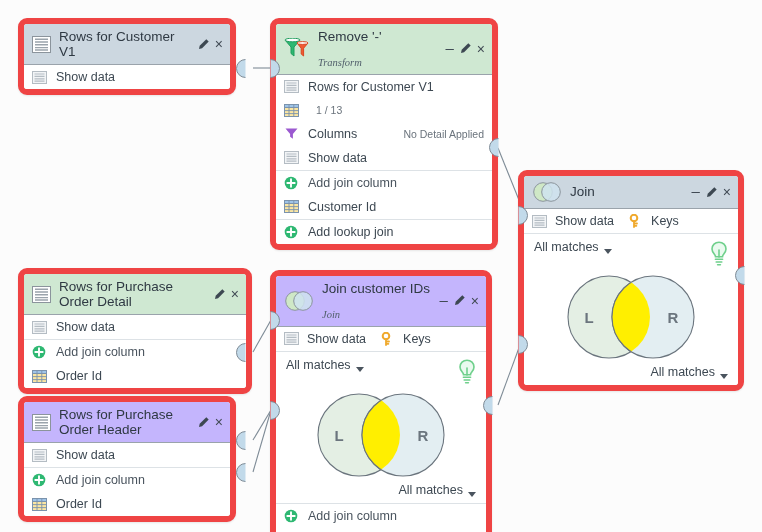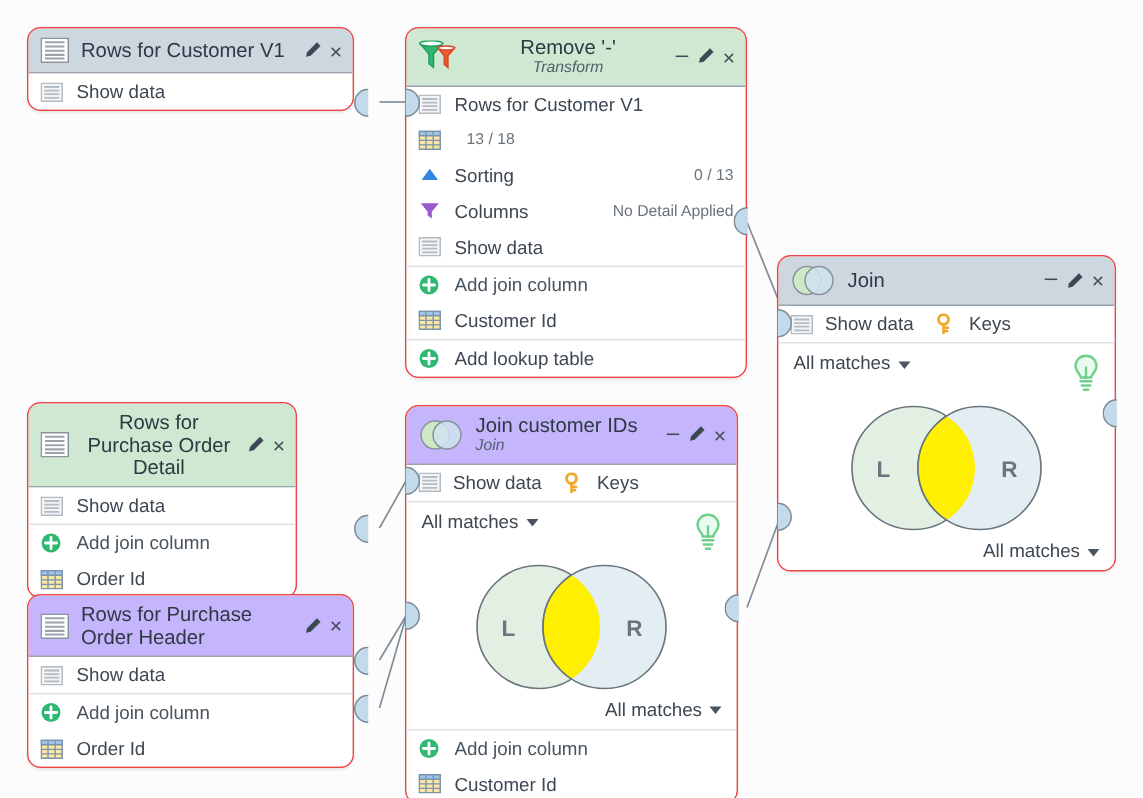--- a/index.html
+++ b/index.html
@@ -12,40 +12,40 @@
     overflow:hidden;
     position:relative;
   }
   #canvas{position:absolute;inset:0;}
   svg.wires{position:absolute;left:0;top:0;width:762px;height:532px;pointer-events:none;}
 
   
   .node{
     position:absolute;
     background:#ffffff;
-    border:1px solid #ef4444;
+    border:6px solid #ef4444;
     border-radius:9px;
     box-sizing:border-box;
     box-shadow:0 1px 2px rgba(0,0,0,.09);
     overflow:hidden;
   }
   .nhead{
     display:flex;align-items:center;
     padding:5px 7px 5px 8px;
     border-bottom:1px solid #9aa3ab;
     min-height:30px;
     box-sizing:border-box;
   }
-  .nhead.green{background:#cfe8d2;text-align:center;}
+  .nhead.green{background:#cfe8d2;}
   .nhead.blue{background:#c4b5fd;}
   .nhead.grey{background:#ccd7e0;}
   .nhead .tico{flex:0 0 auto;margin-right:8px;display:flex;align-items:center;}
   .titlewrap{flex:1 1 auto;min-width:0;line-height:1.12;}
   .ntitle{font-size:13.5px;color:#2f3943;}
-  .nsub{font-size:10.5px;font-style:italic;color:#52606c;margin-top:1px;}
+  .nsub{font-size:10.5px;font-style:italic;color:#52606c;margin-top:13px;font-family:Liberation Serif, serif;}
   .hbtns{flex:0 0 auto;display:flex;align-items:center;gap:5px;margin-left:6px;color:#404a54;}
   .hbtn{cursor:pointer;line-height:1;display:flex;align-items:center;}
   .hbtn.min{font-size:15px;padding-bottom:3px;}
   .hbtn.cls{font-size:14px;}
 
   .nbody{background:#fff;}
   .row{
     display:flex;align-items:center;
     padding:5px 8px;
     min-height:23px;
@@ -57,21 +57,21 @@
   .row.italic .rlab{color:#4a545e;}
   .sep{border-top:1px solid #dde2e6;}
 
   
   .inline-row{display:flex;align-items:center;padding:5px 8px;min-height:23px;box-sizing:border-box;}
   .inline-item{display:flex;align-items:center;margin-right:14px;}
   .inline-item .rico{width:17px;margin-right:6px;display:flex;align-items:center;}
 
   
   .matchbar{display:flex;align-items:flex-start;justify-content:space-between;padding:6px 8px 0 10px;}
-  .matchsel{font-size:12.5px;color:#3d4852;cursor:pointer;display:flex;align-items:center;gap:5px;}
+  .matchsel{font-size:12.5px;color:#3d4852;cursor:pointer;display:flex;align-items:flex-end;gap:5px;}
   .caret{width:0;height:0;border-left:4.5px solid transparent;border-right:4.5px solid transparent;border-top:5px solid #4a545e;margin-top:2px;}
   .matchbar-bottom{display:flex;justify-content:flex-end;padding:0 10px 6px 8px;}
 
   .venn{display:flex;justify-content:center;align-items:center;}
 
   
   .port{
     position:absolute;
     width:19px;height:19px;
     border-radius:50%;
@@ -197,32 +197,23 @@
               <rect x="0.5" y="0.5" width="14" height="12" fill="#fbe6a2" stroke="#7b93ad"></rect>
               <rect x="0.5" y="0.5" width="14" height="3" fill="#9fc4e8" stroke="#7b93ad"></rect>
               <g stroke="#7b93ad" stroke-width=".9">
                 <line x1="5" y1="0.5" x2="5" y2="12.5"></line>
                 <line x1="9.8" y1="0.5" x2="9.8" y2="12.5"></line>
                 <line x1="0.5" y1="6.6" x2="14.5" y2="6.6"></line>
                 <line x1="0.5" y1="9.6" x2="14.5" y2="9.6"></line>
               </g>
             </svg>
         </span>
-        <span class="rval">13 / 18</span>
-      </div>
-
-      <div class="row">
-        <span class="rico">
-          <svg width="15" height="13" viewBox="0 0 15 13">
-              <path d="M7.5 2.5l5.5 7.5H2z" fill="#2f86e0"></path>
-            </svg>
-        </span>
-        <span class="rlab">Sorting</span>
-        <span class="rval">0 / 13</span>
-      </div>
+        <span class="rval">1 / 13</span>
+      </div>
+
 
       <div class="row">
         <span class="rico">
           <svg width="15" height="13" viewBox="0 0 15 13">
               <path d="M1.5 1.5h12l-4.6 5.6v4.6l-2.8-2V7.1z" fill="#9b59d0"></path>
             </svg>
         </span>
         <span class="rlab">Columns</span>
         <span class="rval">No Detail Applied</span>
       </div>
@@ -268,21 +259,21 @@
         <span class="rlab">Customer Id</span>
       </div>
 
       <div class="row sep">
         <span class="rico">
           <svg width="14" height="14" viewBox="0 0 14 14">
               <circle cx="7" cy="7" r="6.3" fill="#2eb872"></circle>
               <path d="M7 3.3v7.4M3.3 7h7.4" stroke="#fff" stroke-width="1.9" stroke-linecap="round"></path>
             </svg>
         </span>
-        <span class="rlab">Add lookup table</span>
+        <span class="rlab">Add lookup join</span>
       </div>
 
     </div>
   </div>
   <div class="port clip-r" style="left:489px;top:138px;"></div>
 
   <div class="node" style="left:518px;top:170px;width:226px;">
     <div class="nhead grey">
       <span class="tico">
         <svg width="30" height="22" viewBox="0 0 30 22">
@@ -370,21 +361,21 @@
           <span>All matches</span>
           <span class="caret"></span>
         </span>
       </div>
     </div>
   </div>
   <div class="port clip-l" style="left:509px;top:206px;"></div>
   <div class="port clip-l" style="left:509px;top:335px;"></div>
   <div class="port clip-r" style="left:735px;top:266px;"></div>
 
-  <div class="node" style="left:18px;top:268px;width:180px;">
+  <div class="node" style="left:18px;top:268px;width:234px;">
     <div class="nhead green">
       <span class="tico">
         <svg width="19" height="17" viewBox="0 0 19 17">
             <rect x="0.5" y="0.5" width="18" height="16" fill="#fff" stroke="#8b949c"></rect>
             <g stroke="#9aa3ab" stroke-width="1.4">
               <line x1="3" y1="3.2" x2="16" y2="3.2"></line>
               <line x1="3" y1="6" x2="16" y2="6"></line>
               <line x1="3" y1="8.8" x2="16" y2="8.8"></line>
               <line x1="3" y1="11.6" x2="16" y2="11.6"></line>
               <line x1="3" y1="14" x2="16" y2="14"></line>

